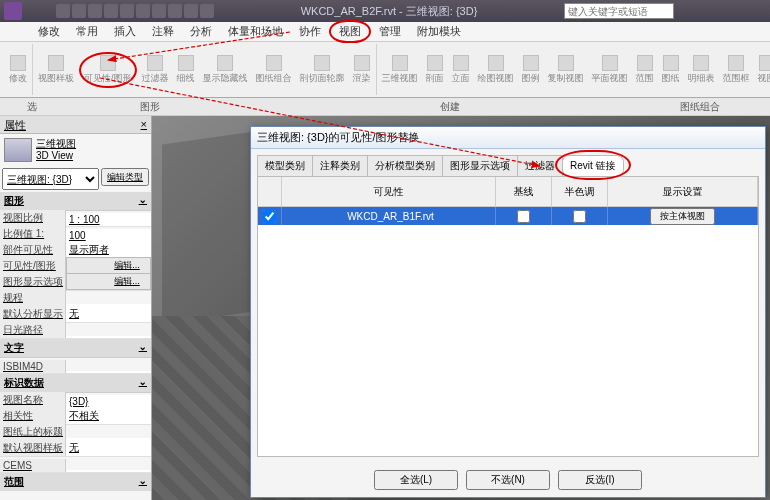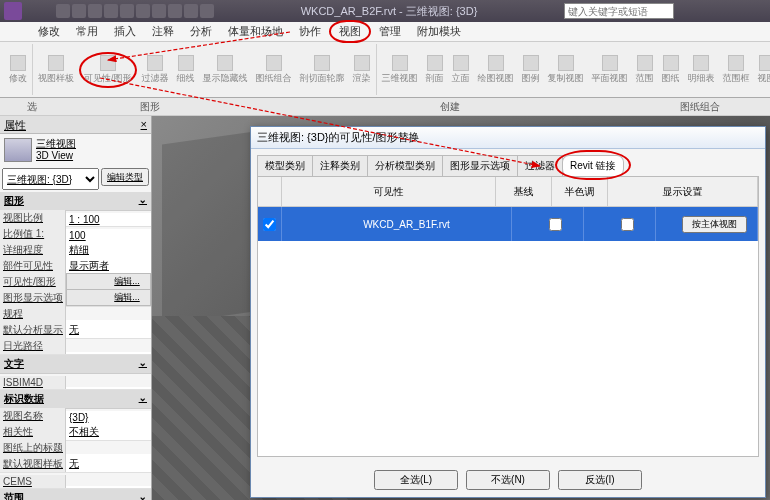--- a/index.html
+++ b/index.html
@@ -55,21 +55,21 @@
 .dlg-title { height: 22px; background: linear-gradient(#fdfdfd, #e4ecf7); border-bottom: 1px solid #b0c4de; display: flex; align-items: center; padding: 0 6px; font-size: 11px; }
 .dlg-tabs { display: flex; padding: 6px 6px 0; gap: 0; }
 .dlg-tabs span { padding: 3px 7px; font-size: 10px; background: #eaeaea; border: 1px solid #bbb; border-bottom: none; margin-right: -1px; }
 .dlg-tabs span.active { background: #fff; position: relative; z-index: 2; }
 .dlg-tabs .circled-tab { position: relative; border-radius: 7px; }
 .dlg-tabs .circled-tab::after { content: ""; position: absolute; left: -8px; top: -6px; right: -8px; bottom: -4px; border: 2px solid #d00; border-radius: 50%/60%; pointer-events: none; }
 
 .dlg-body { flex: 1; margin: 0 6px 6px; background: #fff; border: 1px solid #bbb; display: flex; flex-direction: column; }
 .tbl-head { display: flex; height: 30px; background: #f0f0f0; border-bottom: 1px solid #ccc; }
 .tbl-head div { border-right: 1px solid #ccc; display: flex; align-items: center; justify-content: center; font-size: 10px; }
-.tbl-row { display: flex; height: 34px; background: #2b6cd4; color: #fff; font-size: 10px; gap: 16px; }
+.tbl-row { display: flex; height: 18px; background: #2b6cd4; color: #fff; font-size: 10px; }
 .tbl-row .cb { width: 24px; text-align: center; }
 .tbl-row .name { width: 214px; padding-left: 4px; }
 .tbl-row .c { border-right: 1px solid #5a8ce0; height: 100%; display: flex; align-items: center; justify-content: center; }
 .tbl-row .disp button { font-size: 9px; padding: 0 8px; }
 
 .dlg-footer { height: 34px; display: flex; align-items: center; justify-content: center; gap: 8px; }
 .dlg-footer button { width: 84px; height: 20px; font-size: 10px; }
 
 svg.annotation { position: absolute; left: 0; top: 0; width: 770px; height: 500px; pointer-events: none; z-index: 999; }
 </style>
@@ -243,24 +243,20 @@
         <div class="props-grid">
           <div class="props-row">
             <div class="k">视图比例</div>
             <div class="v">1 : 100</div>
           </div>
           <div class="props-row">
             <div class="k">比例值 1:</div>
             <div class="v">100</div>
           </div>
           <div class="props-row">
-            <div class="k">详细程度</div>
-            <div class="v">精细</div>
-          </div>
-          <div class="props-row">
             <div class="k">部件可见性</div>
             <div class="v">显示两者</div>
           </div>
           <div class="props-row">
             <div class="k">可见性/图形</div>
             <div class="v btn">编辑...</div>
           </div>
           <div class="props-row">
             <div class="k">图形显示选项</div>
             <div class="v btn">编辑...</div>

